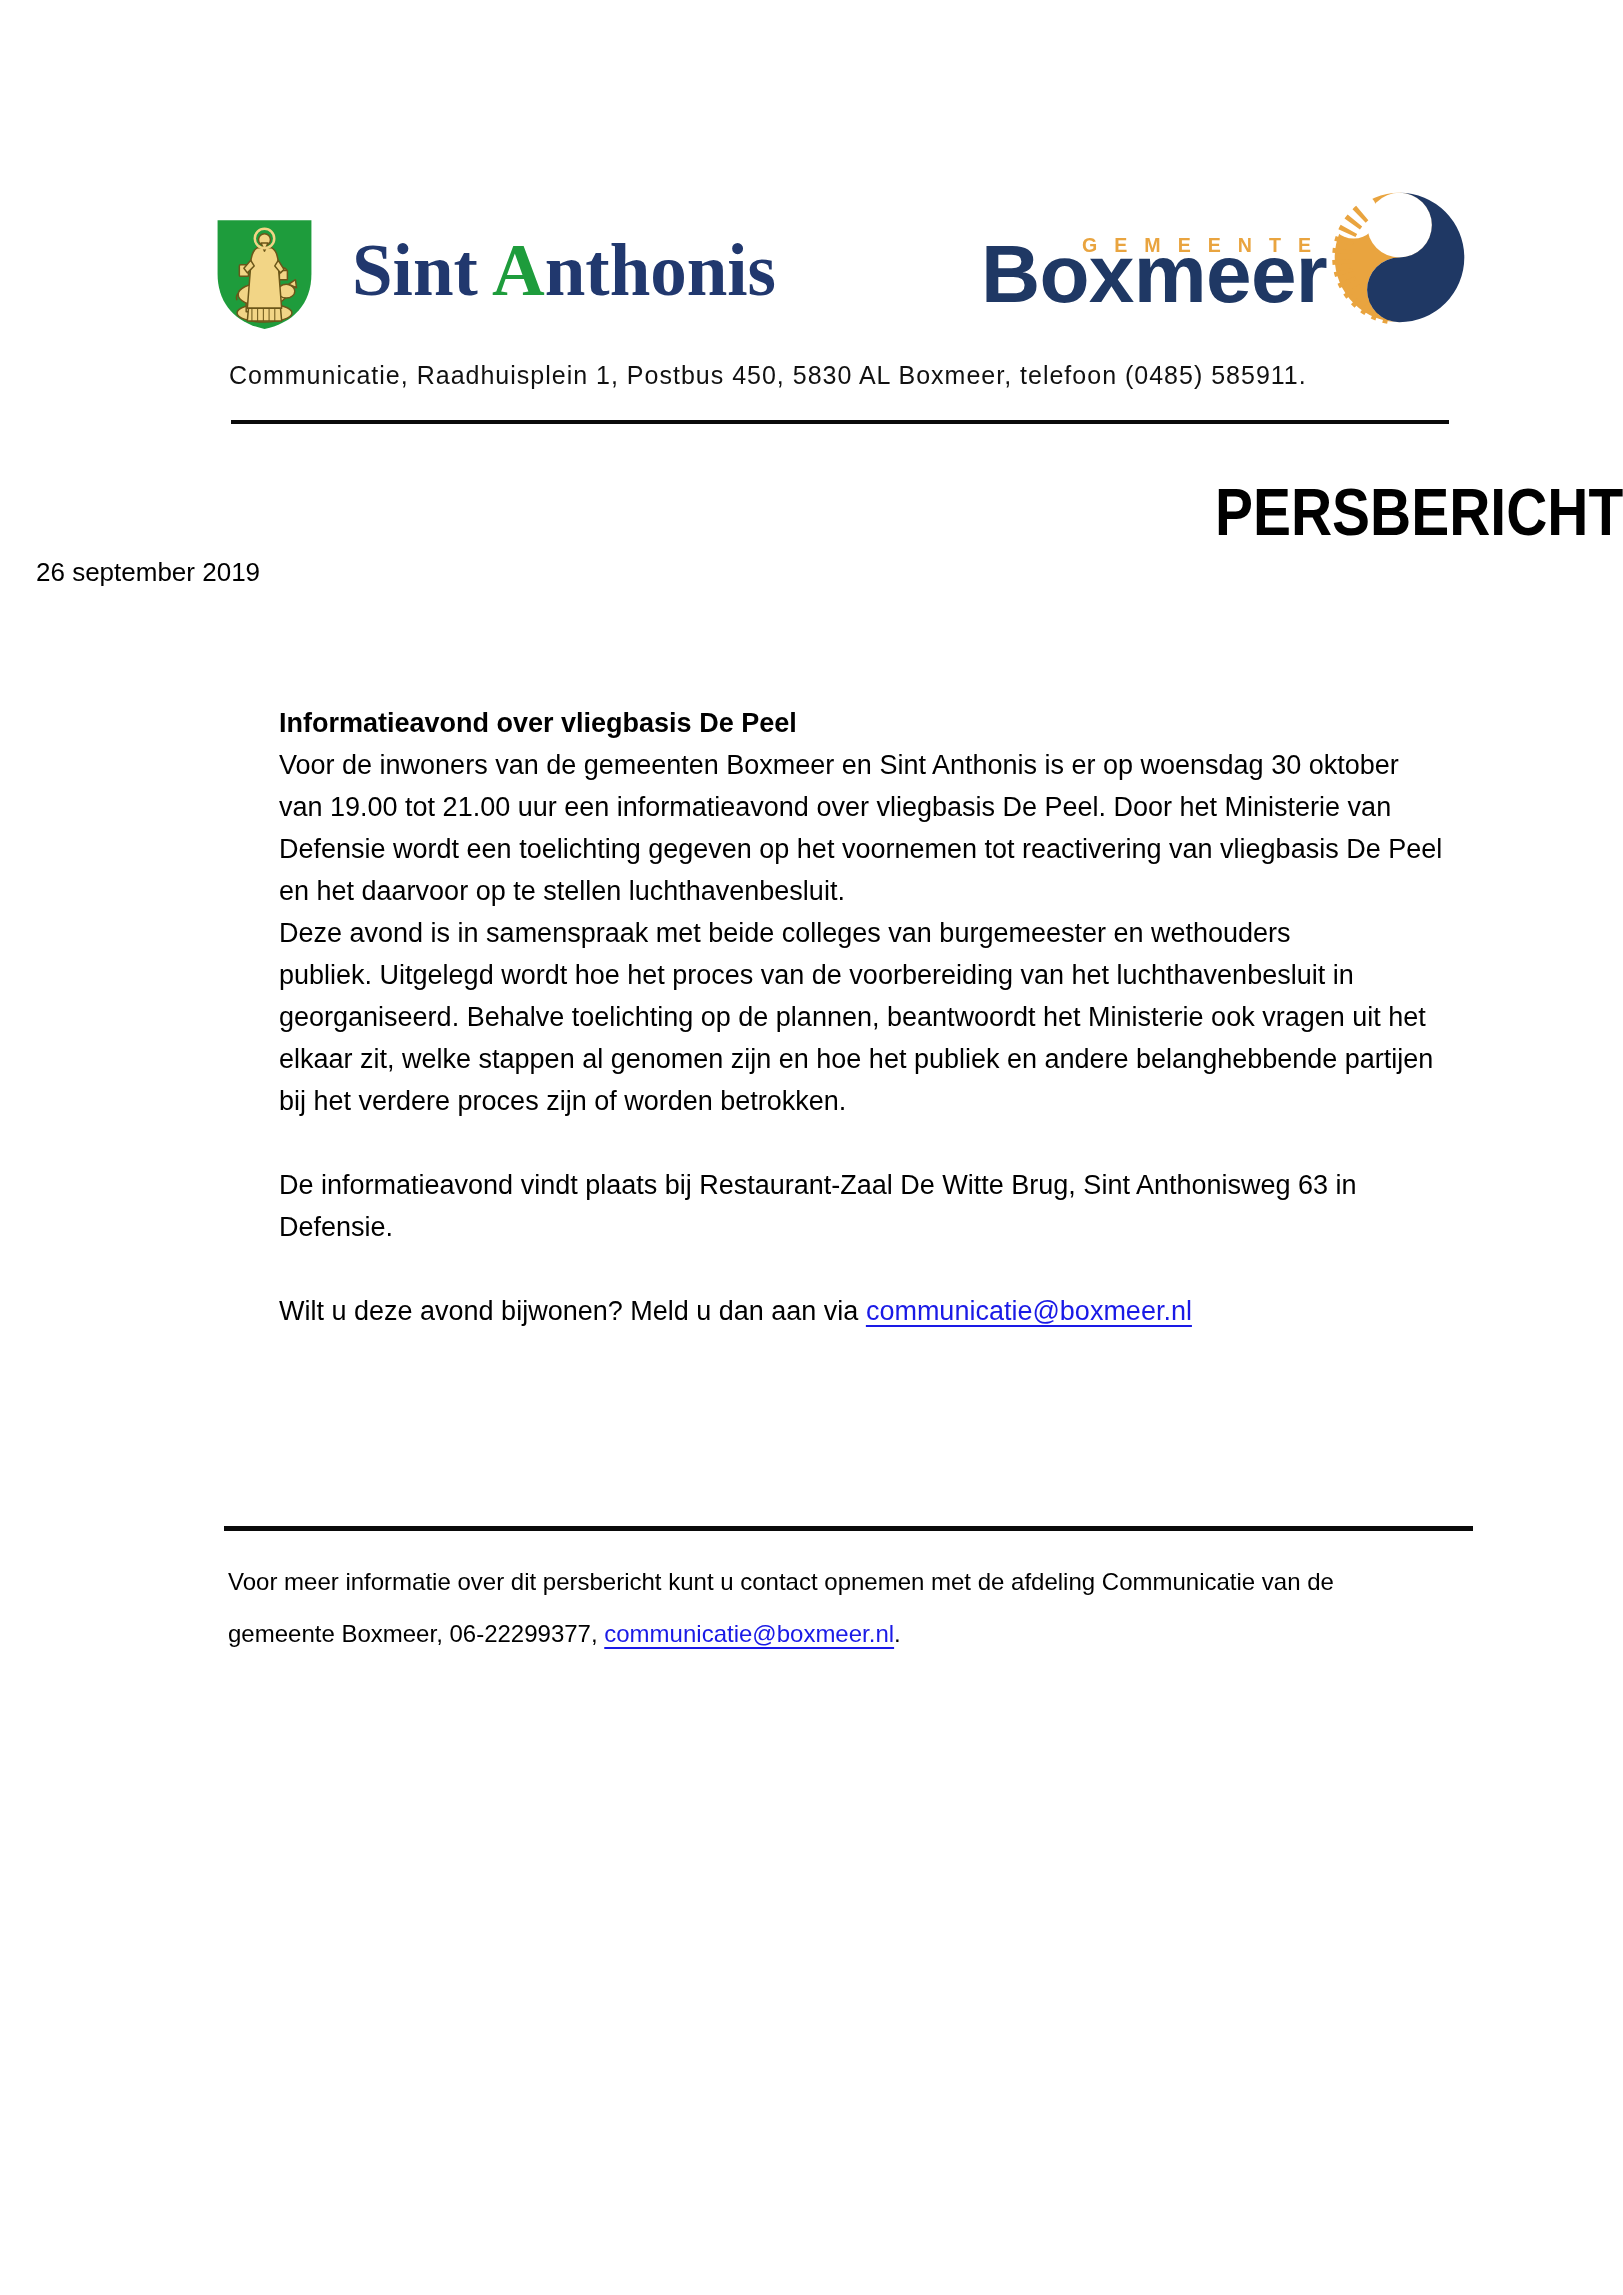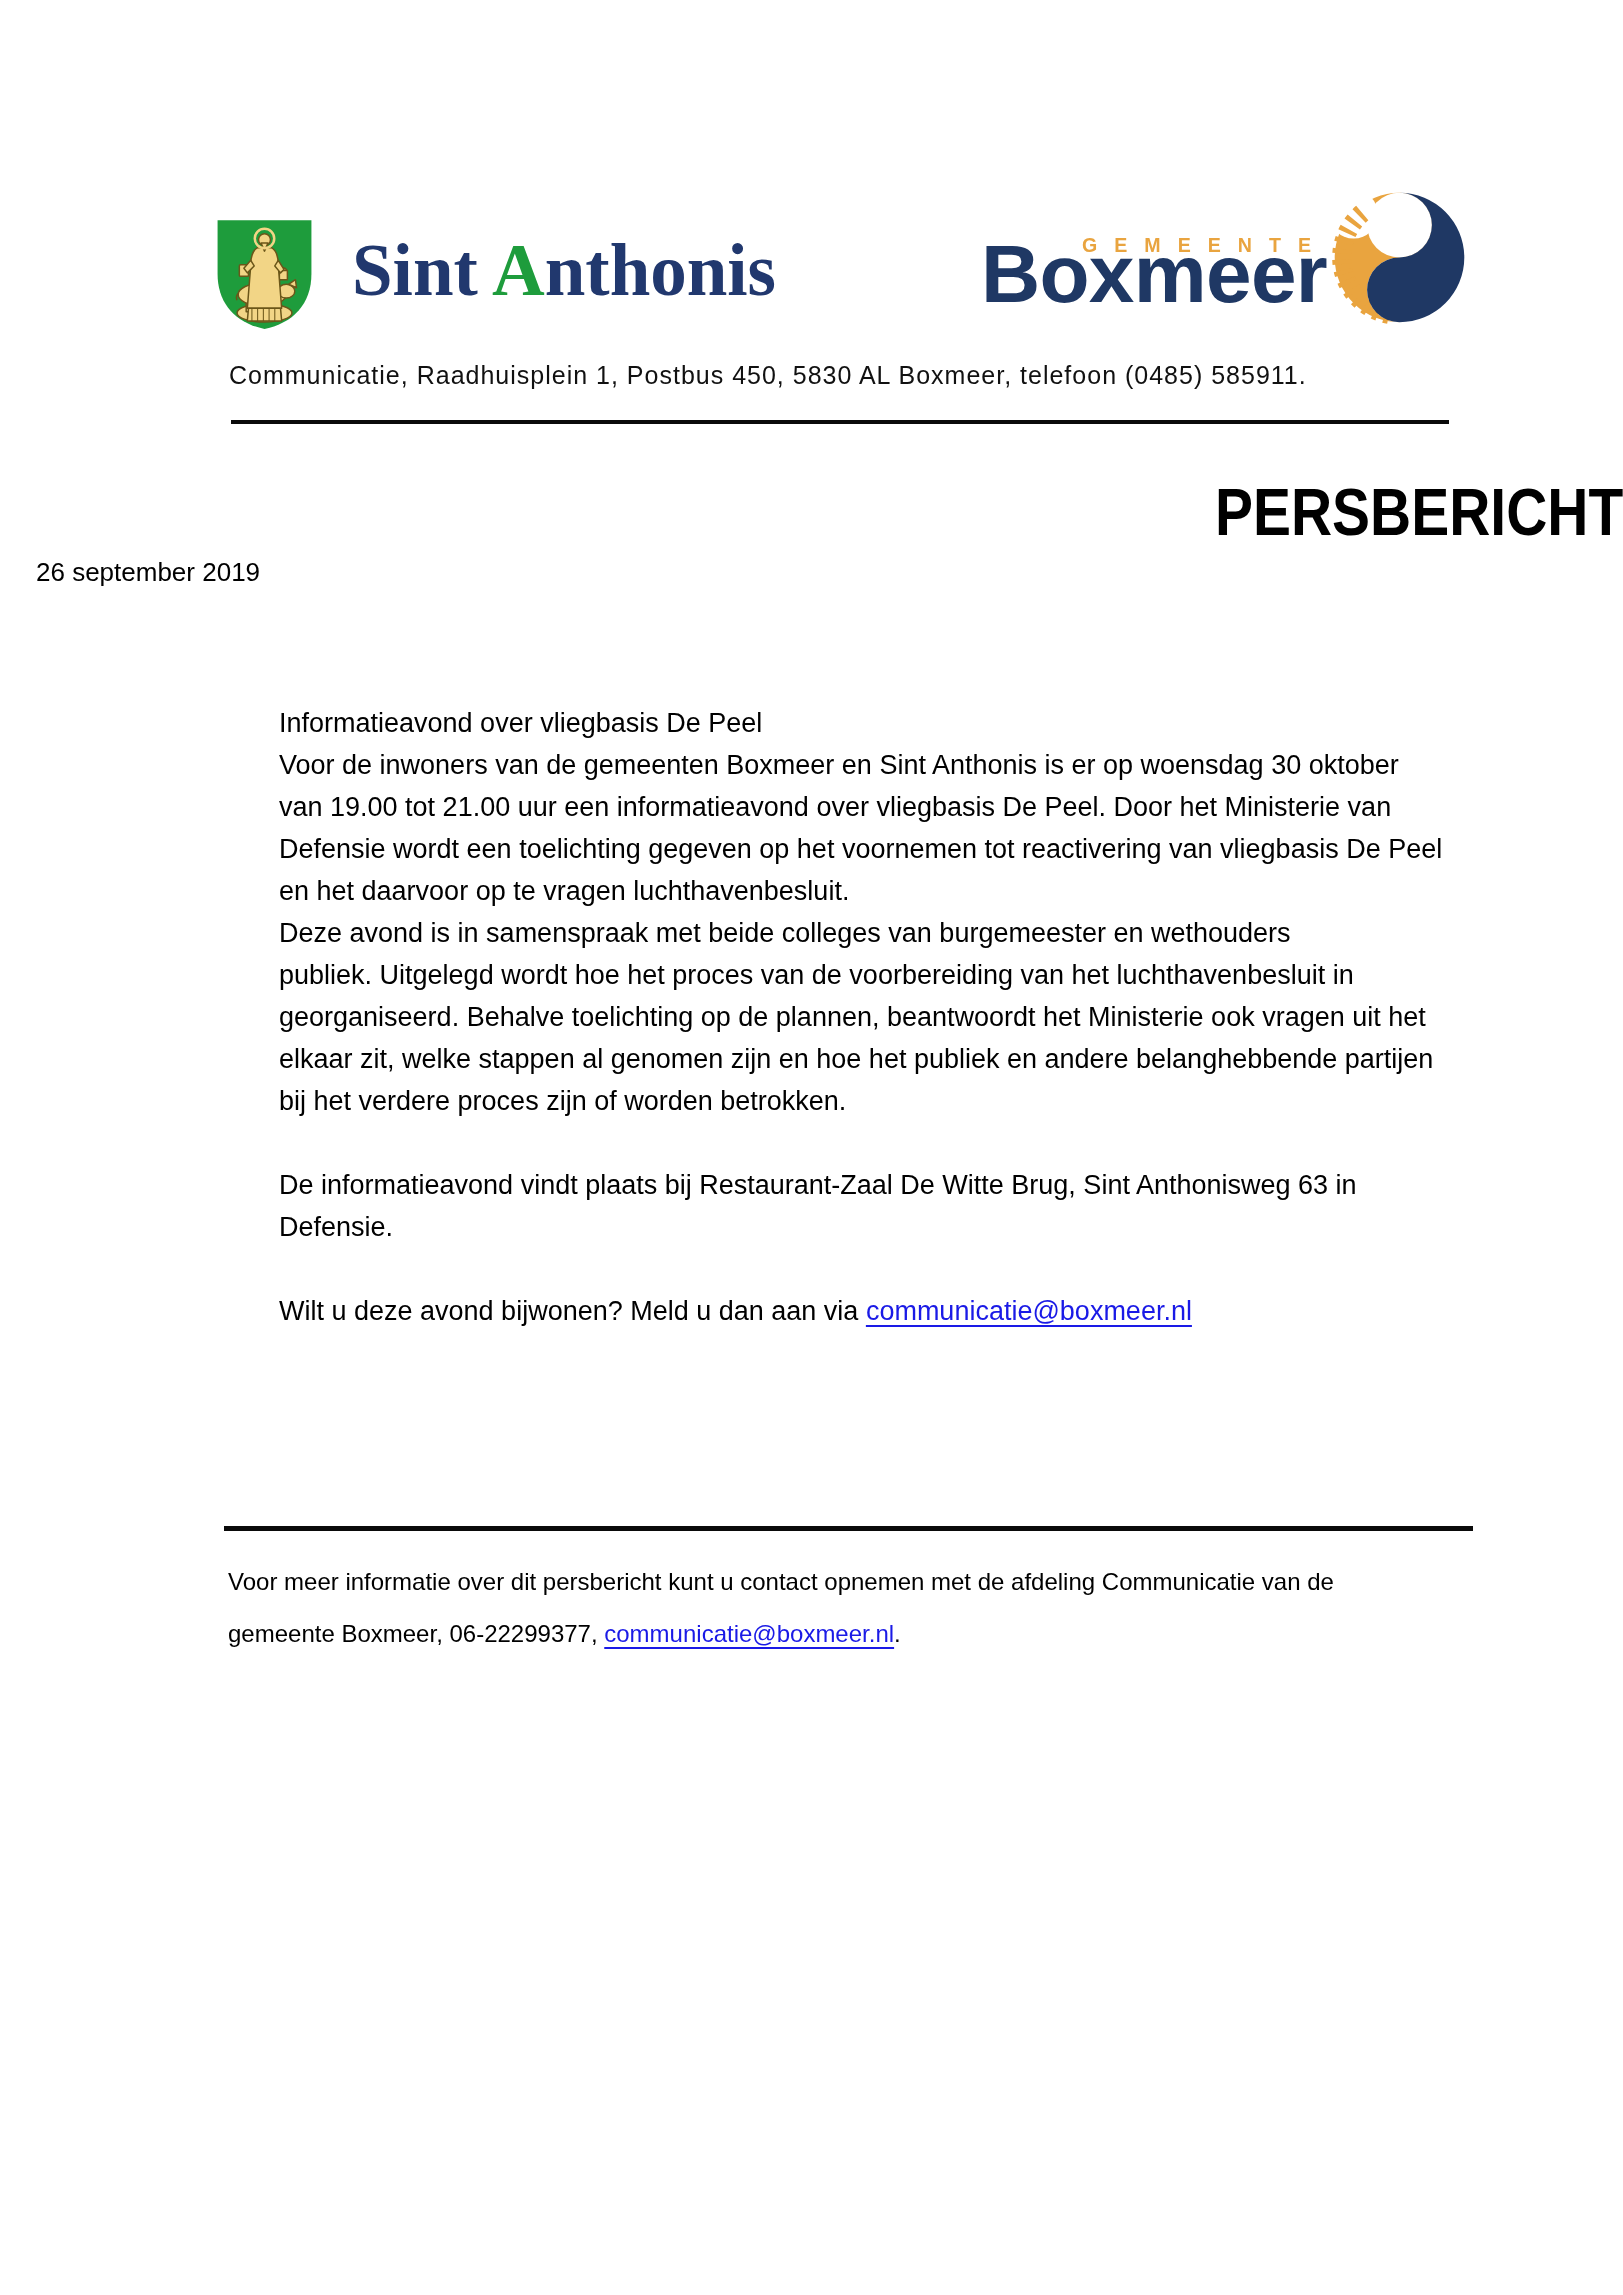--- a/index.html
+++ b/index.html
@@ -41,21 +41,21 @@
   .title-wrap{left:0; top:476px; width:1623px; text-align:right; line-height:72px;}
   .title-text{
     display:inline-block; font-size:67px; font-weight:bold; white-space:nowrap;
     transform:scaleX(0.85); transform-origin:50% 50%;
   }
   .date-wrap{left:0; top:557px; width:1623px; 
     font-size:26px; line-height:31px;}
   
   .body-block{left:243px; top:702px; font-size:27px;}
   .bline{height:42px; line-height:42px; white-space:nowrap;}
-  .bline.bold{font-weight:normal;}
+  .bline.bold{font-weight:bold;}
   .doc-link{color:var(--link-blue); text-decoration:underline; text-underline-offset:4.6px; text-decoration-thickness:2px; cursor:pointer;}
   
   .footer-block{left:192px; top:1556px; font-size:24px;}
   .fline{height:52px; line-height:52px; white-space:nowrap;}
 </style>
 </head>
 <body>
 
 <div class="page">
 
@@ -101,21 +101,21 @@
   <div class="abs title-wrap">
     <span class="title-text">PERSBERICHT</span>
   </div>
   <div class="abs date-wrap">26 september 2019</div>
 
   <div class="abs body-block">
     <div class="bline bold">Informatieavond over vliegbasis De Peel</div>
     <div class="bline">Voor de inwoners van de gemeenten Boxmeer en Sint Anthonis is er op woensdag 30 oktober</div>
     <div class="bline">van 19.00 tot 21.00 uur een informatieavond over vliegbasis De Peel. Door het Ministerie van</div>
     <div class="bline">Defensie wordt een toelichting gegeven op het voornemen tot reactivering van vliegbasis De Peel</div>
-    <div class="bline">en het daarvoor op te vragen luchthavenbesluit.</div>
+    <div class="bline">en het daarvoor op te stellen luchthavenbesluit.</div>
     <div class="bline">Deze avond is in samenspraak met beide colleges van burgemeester en wethouders</div>
     <div class="bline">publiek. Uitgelegd wordt hoe het proces van de voorbereiding van het luchthavenbesluit in</div>
     <div class="bline">georganiseerd. Behalve toelichting op de plannen, beantwoordt het Ministerie ook vragen uit het</div>
     <div class="bline">elkaar zit, welke stappen al genomen zijn en hoe het publiek en andere belanghebbende partijen</div>
     <div class="bline">bij het verdere proces zijn of worden betrokken.</div>
     <div class="bline"></div>
     <div class="bline">De informatieavond vindt plaats bij Restaurant-Zaal De Witte Brug, Sint Anthonisweg 63 in</div>
     <div class="bline">Defensie.</div>
     <div class="bline"></div>
     <div class="bline"><span>Wilt u deze avond bijwonen? Meld u dan aan via </span><a class="doc-link">communicatie@boxmeer.nl</a></div>

